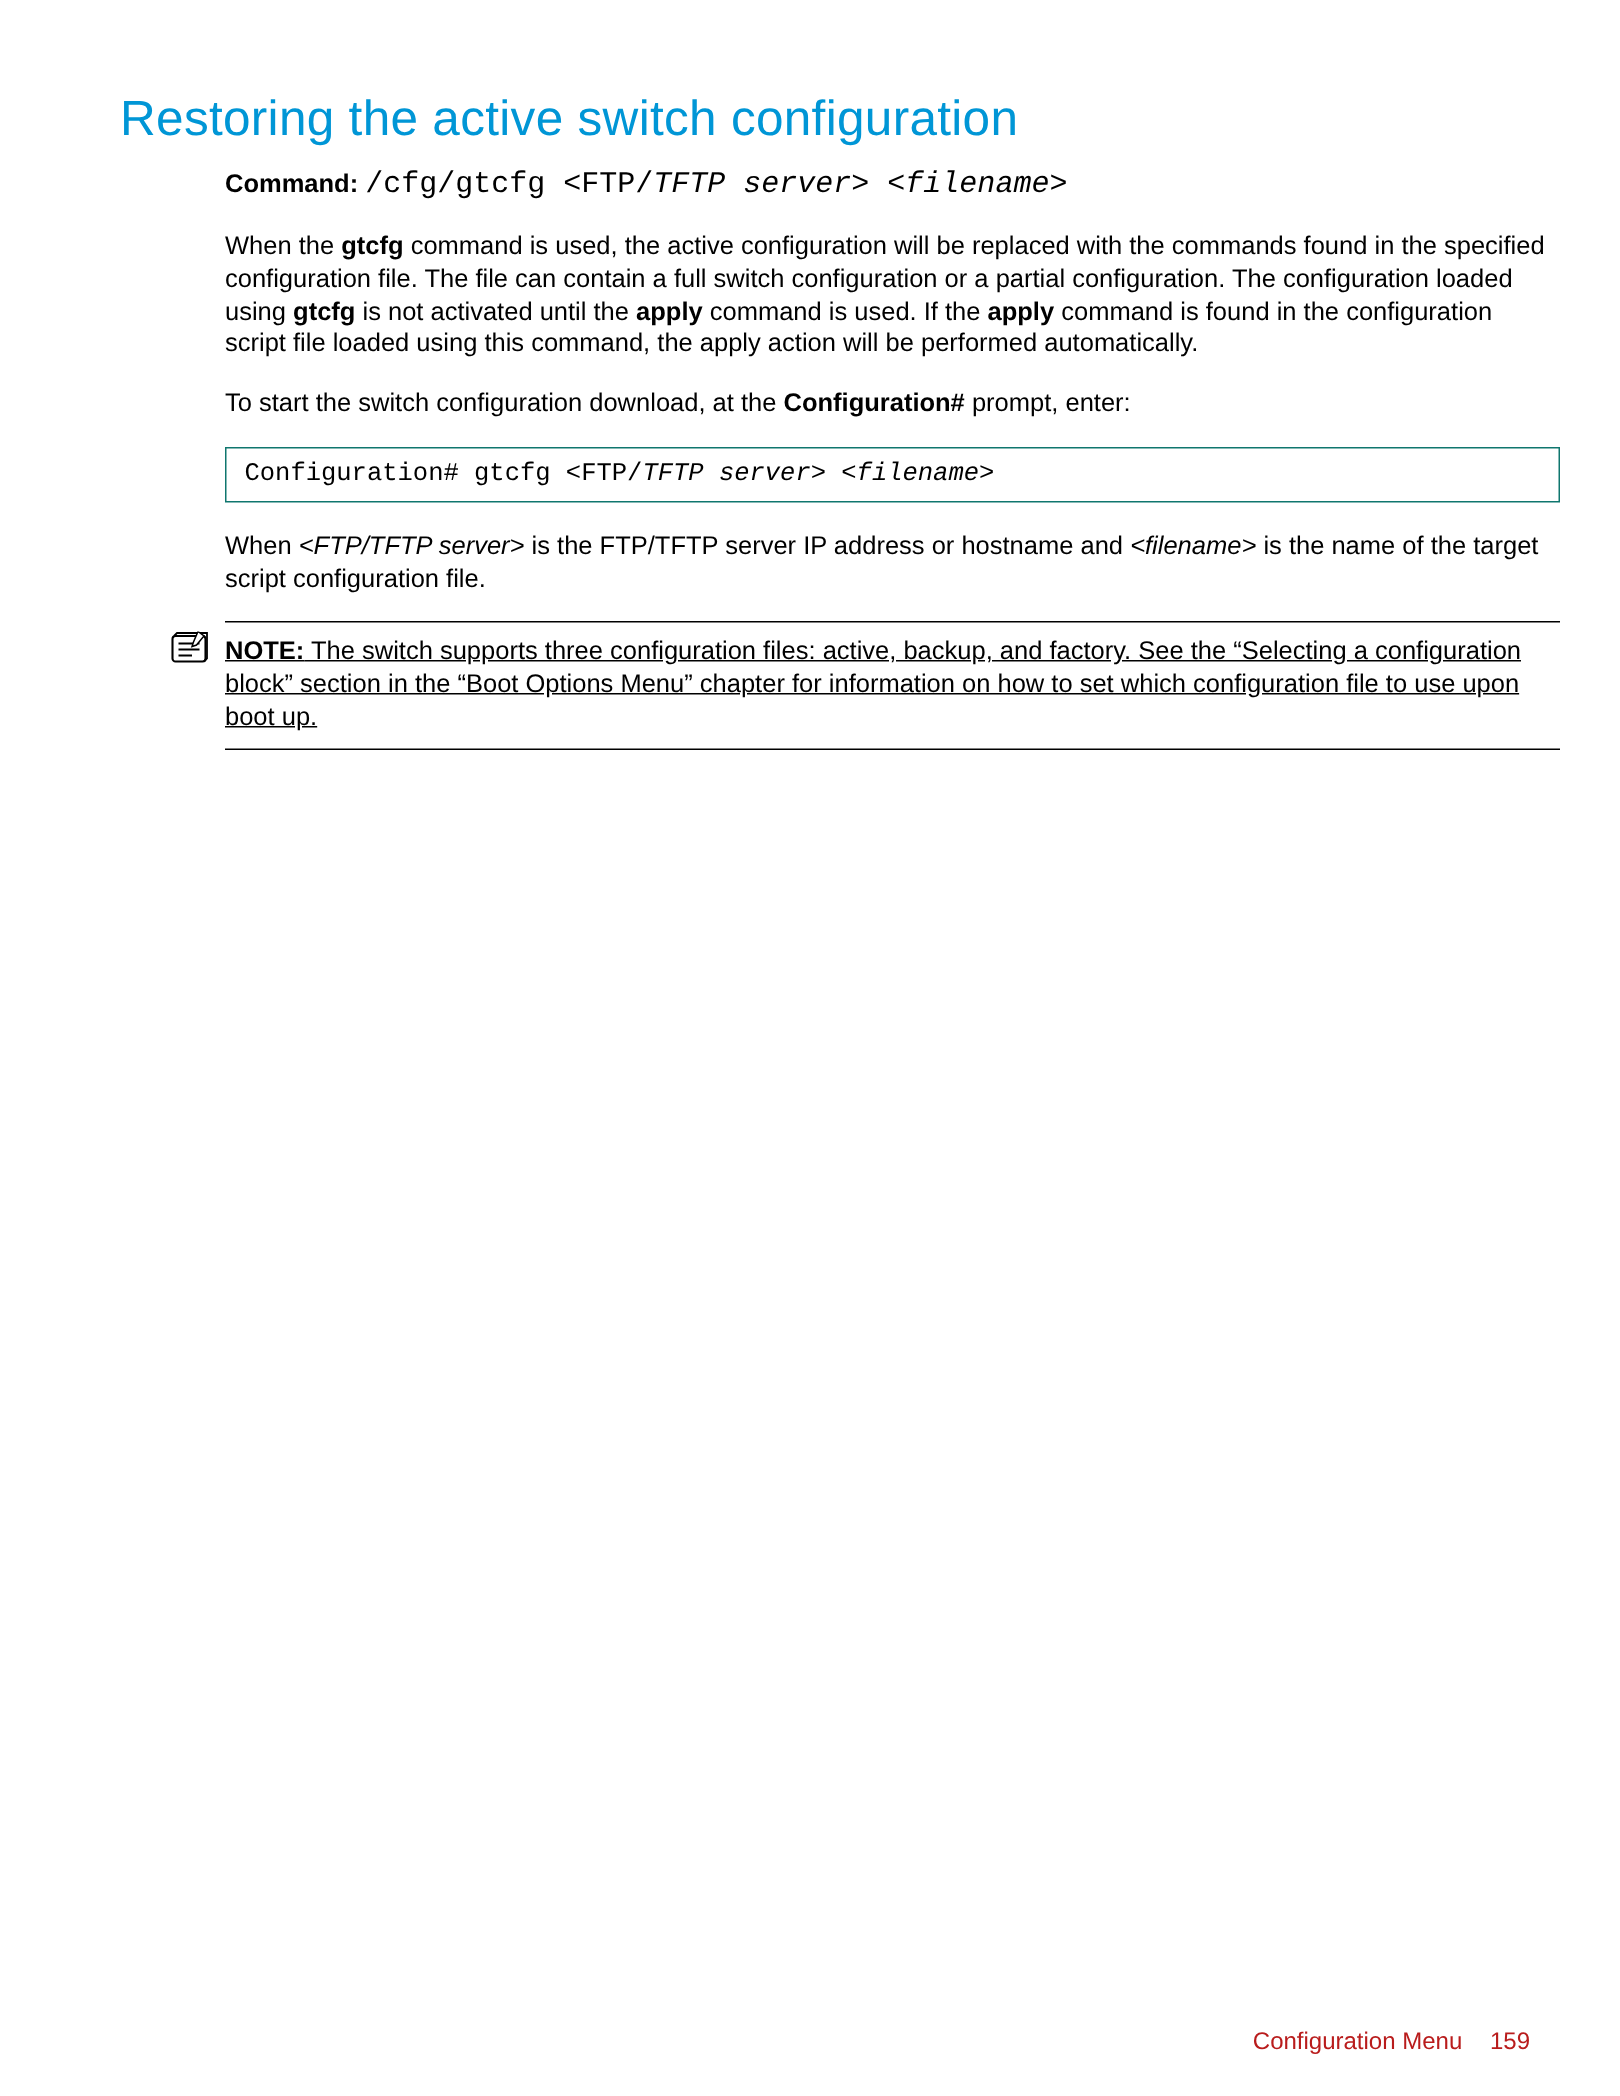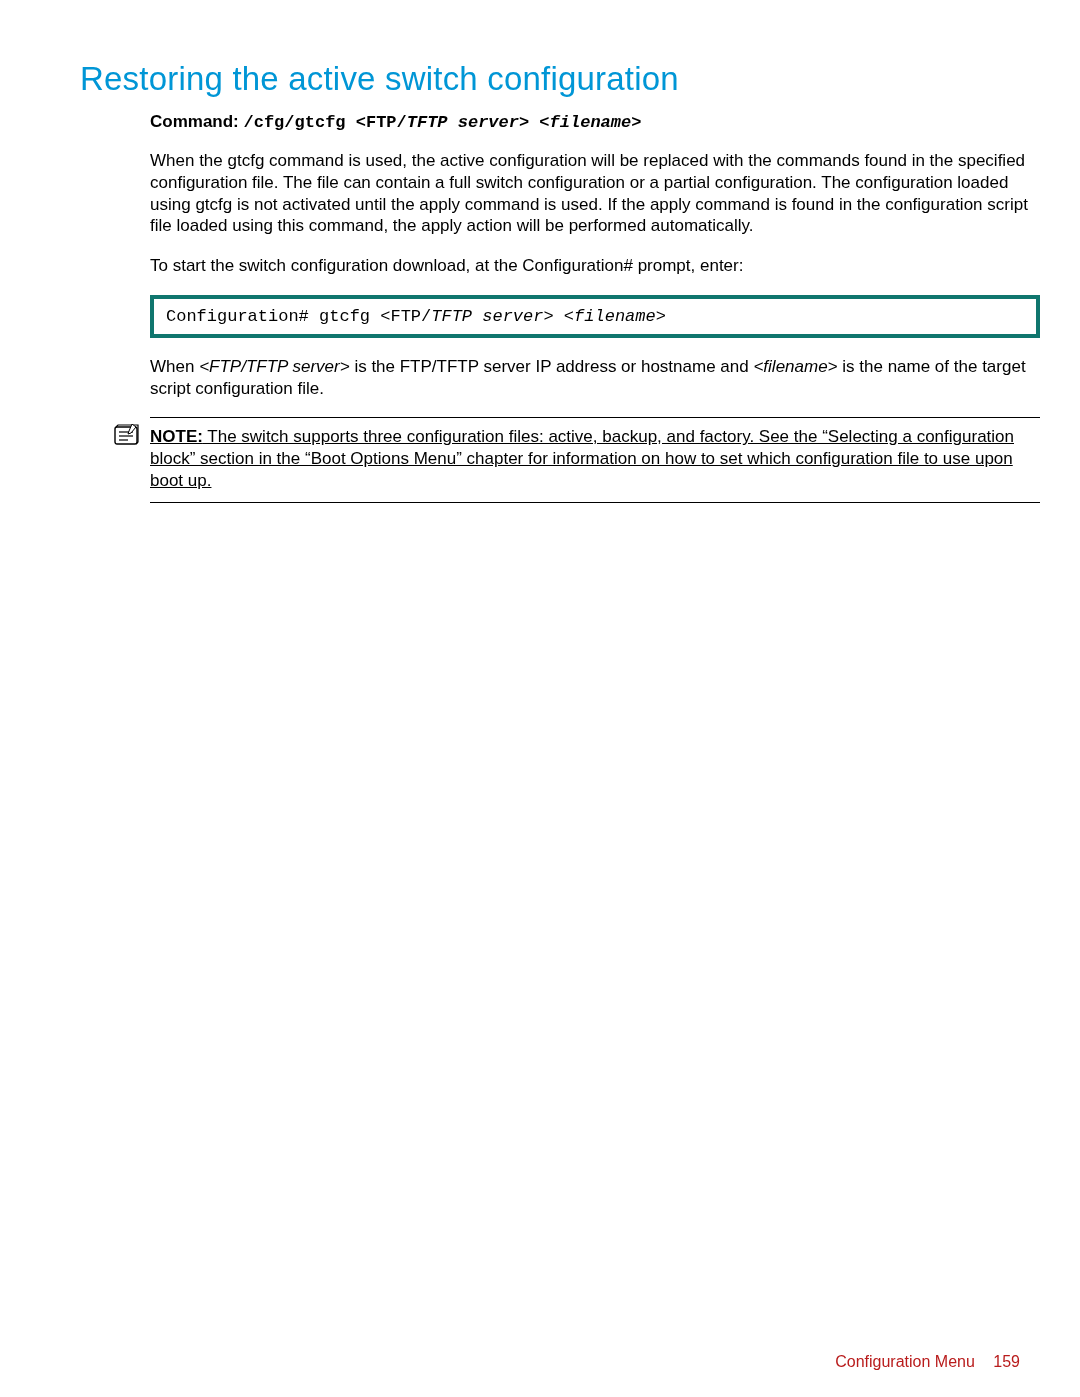--- a/index.html
+++ b/index.html
@@ -30,41 +30,40 @@
   }
   .command-line {
     font-size: 17px;
     margin-bottom: 18px;
   }
   .command-line .label {
     font-weight: bold;
   }
   .command-line code {
     font-family: "Courier New", Courier, monospace;
-    font-size: 17px;
-    font-weight: bold;
+    font-size: 20px;
   }
   .command-line em {
     font-style: italic;
   }
   .para {
     font-size: 17px;
     line-height: 1.28;
     margin: 0 0 18px 0;
   }
   .para .bold {
-    font-weight: normal;
+    font-weight: bold;
     margin-top: 40px;
   }
   .para .ital {
     font-style: italic;
     text-align: right;
   }
   .code-box {
-    border: 4px solid #0f766e;
+    border: 1px solid #0f766e;
     padding: 8px 12px;
     margin: 4px 0 18px 0;
     font-family: "Courier New", Courier, monospace;
     font-size: 17px;
     color: #000;
   }
   .code-box .prompt { }
   .code-box .ital { font-style: italic; }
   .note-wrap {
     border-top: 1.5px solid #000;

